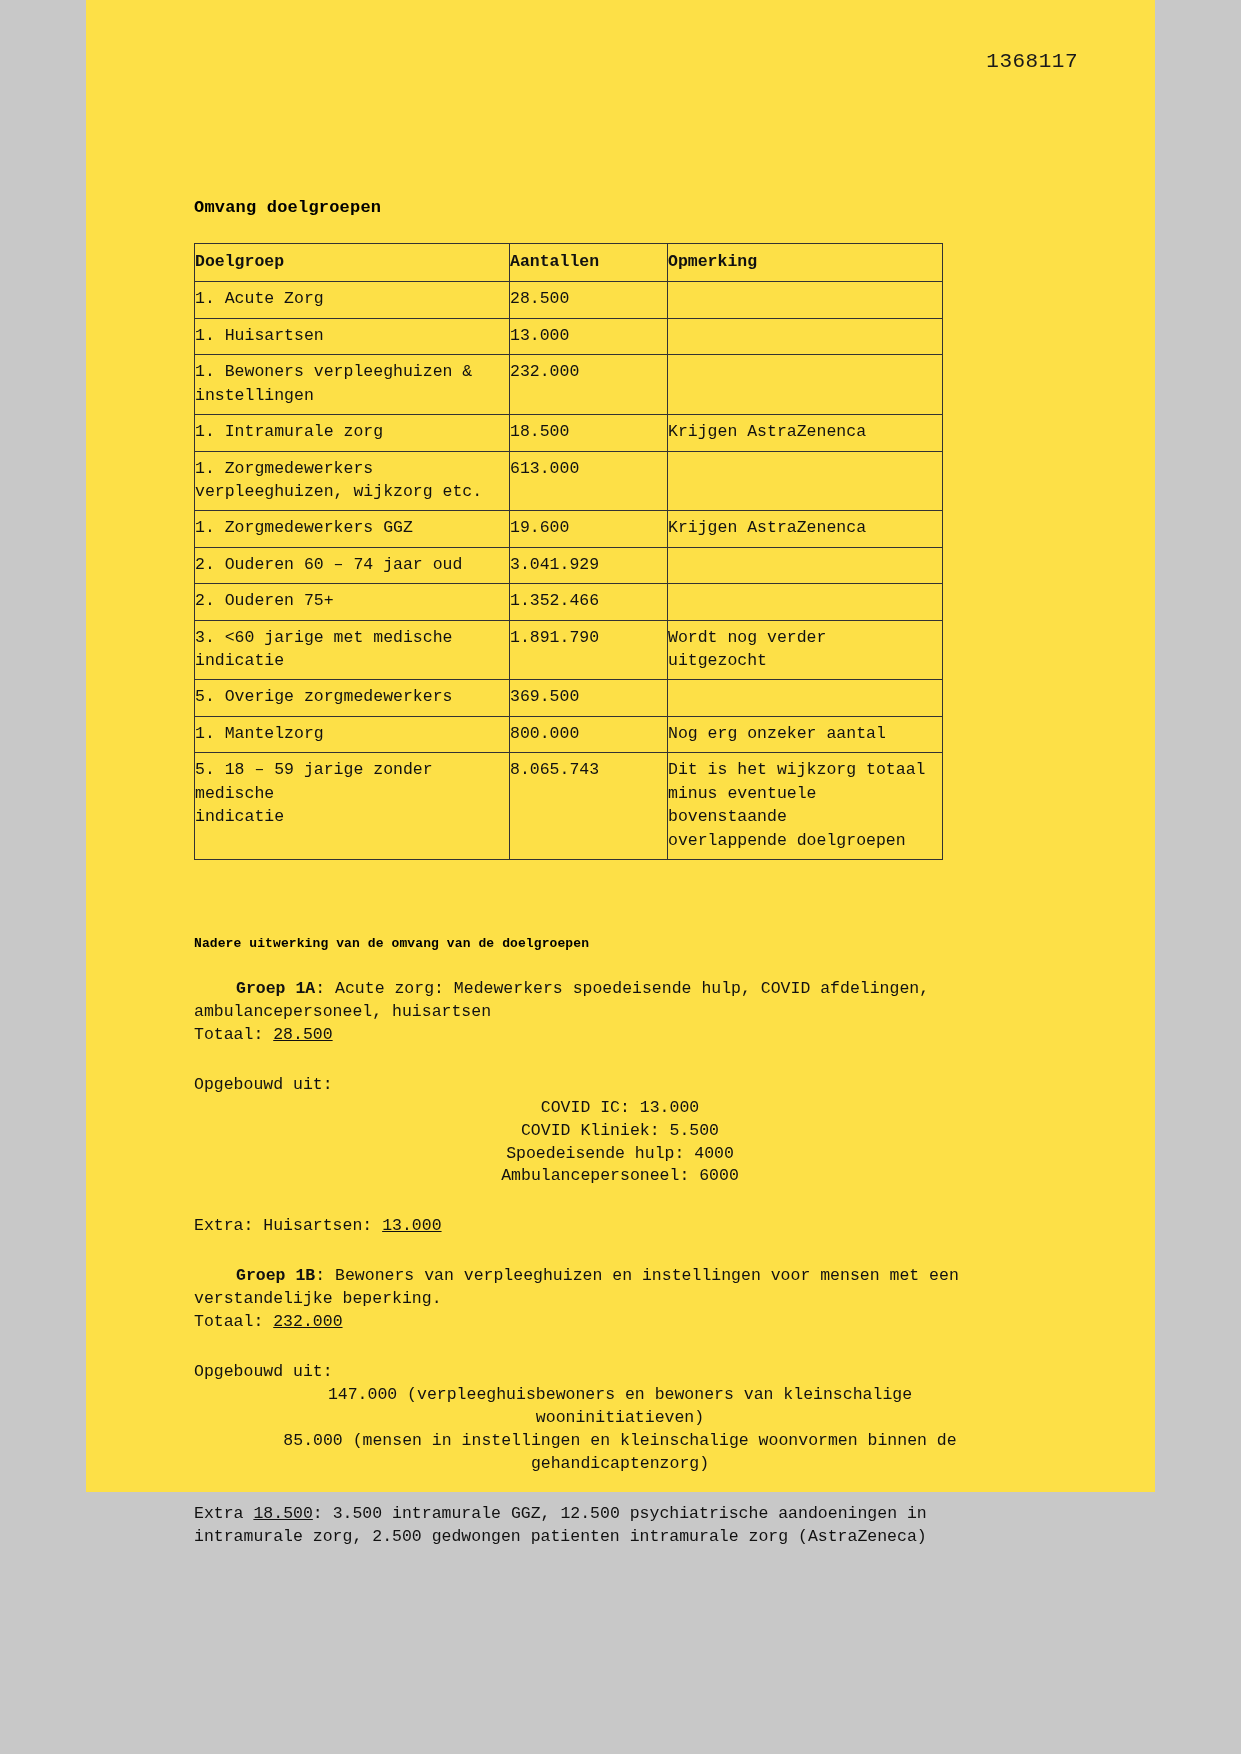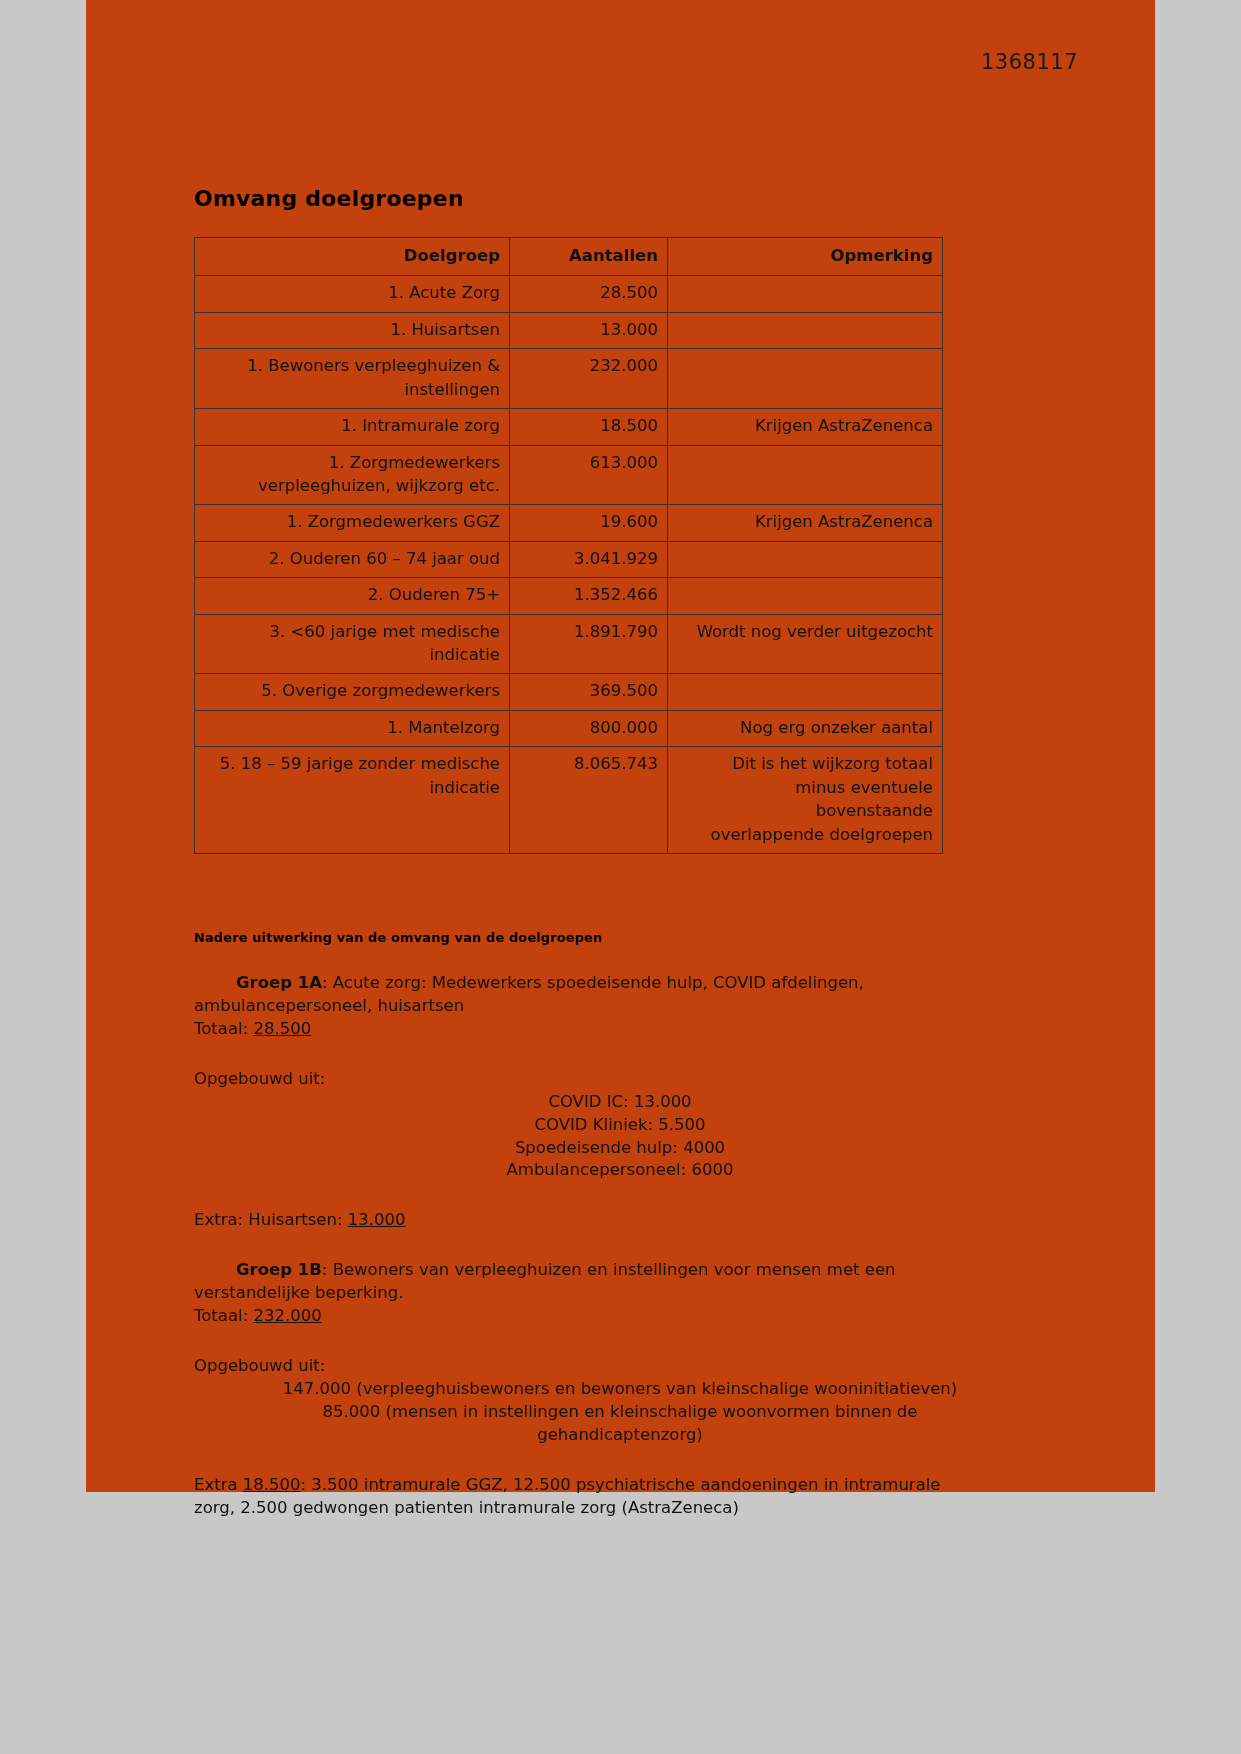--- a/index.html
+++ b/index.html
@@ -9,54 +9,55 @@
     height: 1754px;
     background: #c8c8c8;
     font-family: "DejaVu Sans", sans-serif;
   }
   .page {
     position: absolute;
     left: 86px;
     top: 0;
     width: 1069px;
     height: 1492px;
-    background: #c2410c;
+    background: #fde047;
+    font-family: Liberation Mono, monospace;
   }
   .doc-number {
     position: absolute;
     right: 77px;
     top: 50px;
     font-size: 21px;
     color: #1a1a1a;
     letter-spacing: 0.5px;
   }
   .content {
     position: absolute;
     left: 108px;
     top: 186px;
     width: 860px;
   }
   h1.section-title {
-    font-size: 22px;
+    font-size: 17px;
     font-weight: bold;
-    margin: 0 0 26px 0;
+    margin: 12px 0 26px 0;
     color: #000;
     letter-spacing: 0.2px;
   }
   table.targets {
     border-collapse: collapse;
     width: 748px;
     table-layout: fixed;
   }
   table.targets td, table.targets th {
     border: 1.5px solid #333;
-    padding: 5px 9px 7px 7px;
+    padding: 5px 9px 7px 0;
     font-size: 16.5px;
     color: #111;
-    text-align: right;
+    text-align: left;
     vertical-align: top;
     line-height: 1.42;
   }
   table.targets th {
     font-weight: bold;
     padding-top: 6px;
     padding-bottom: 8px;
   }
   table.targets col.c1 { width: 315px; }
   table.targets col.c2 { width: 158px; }

